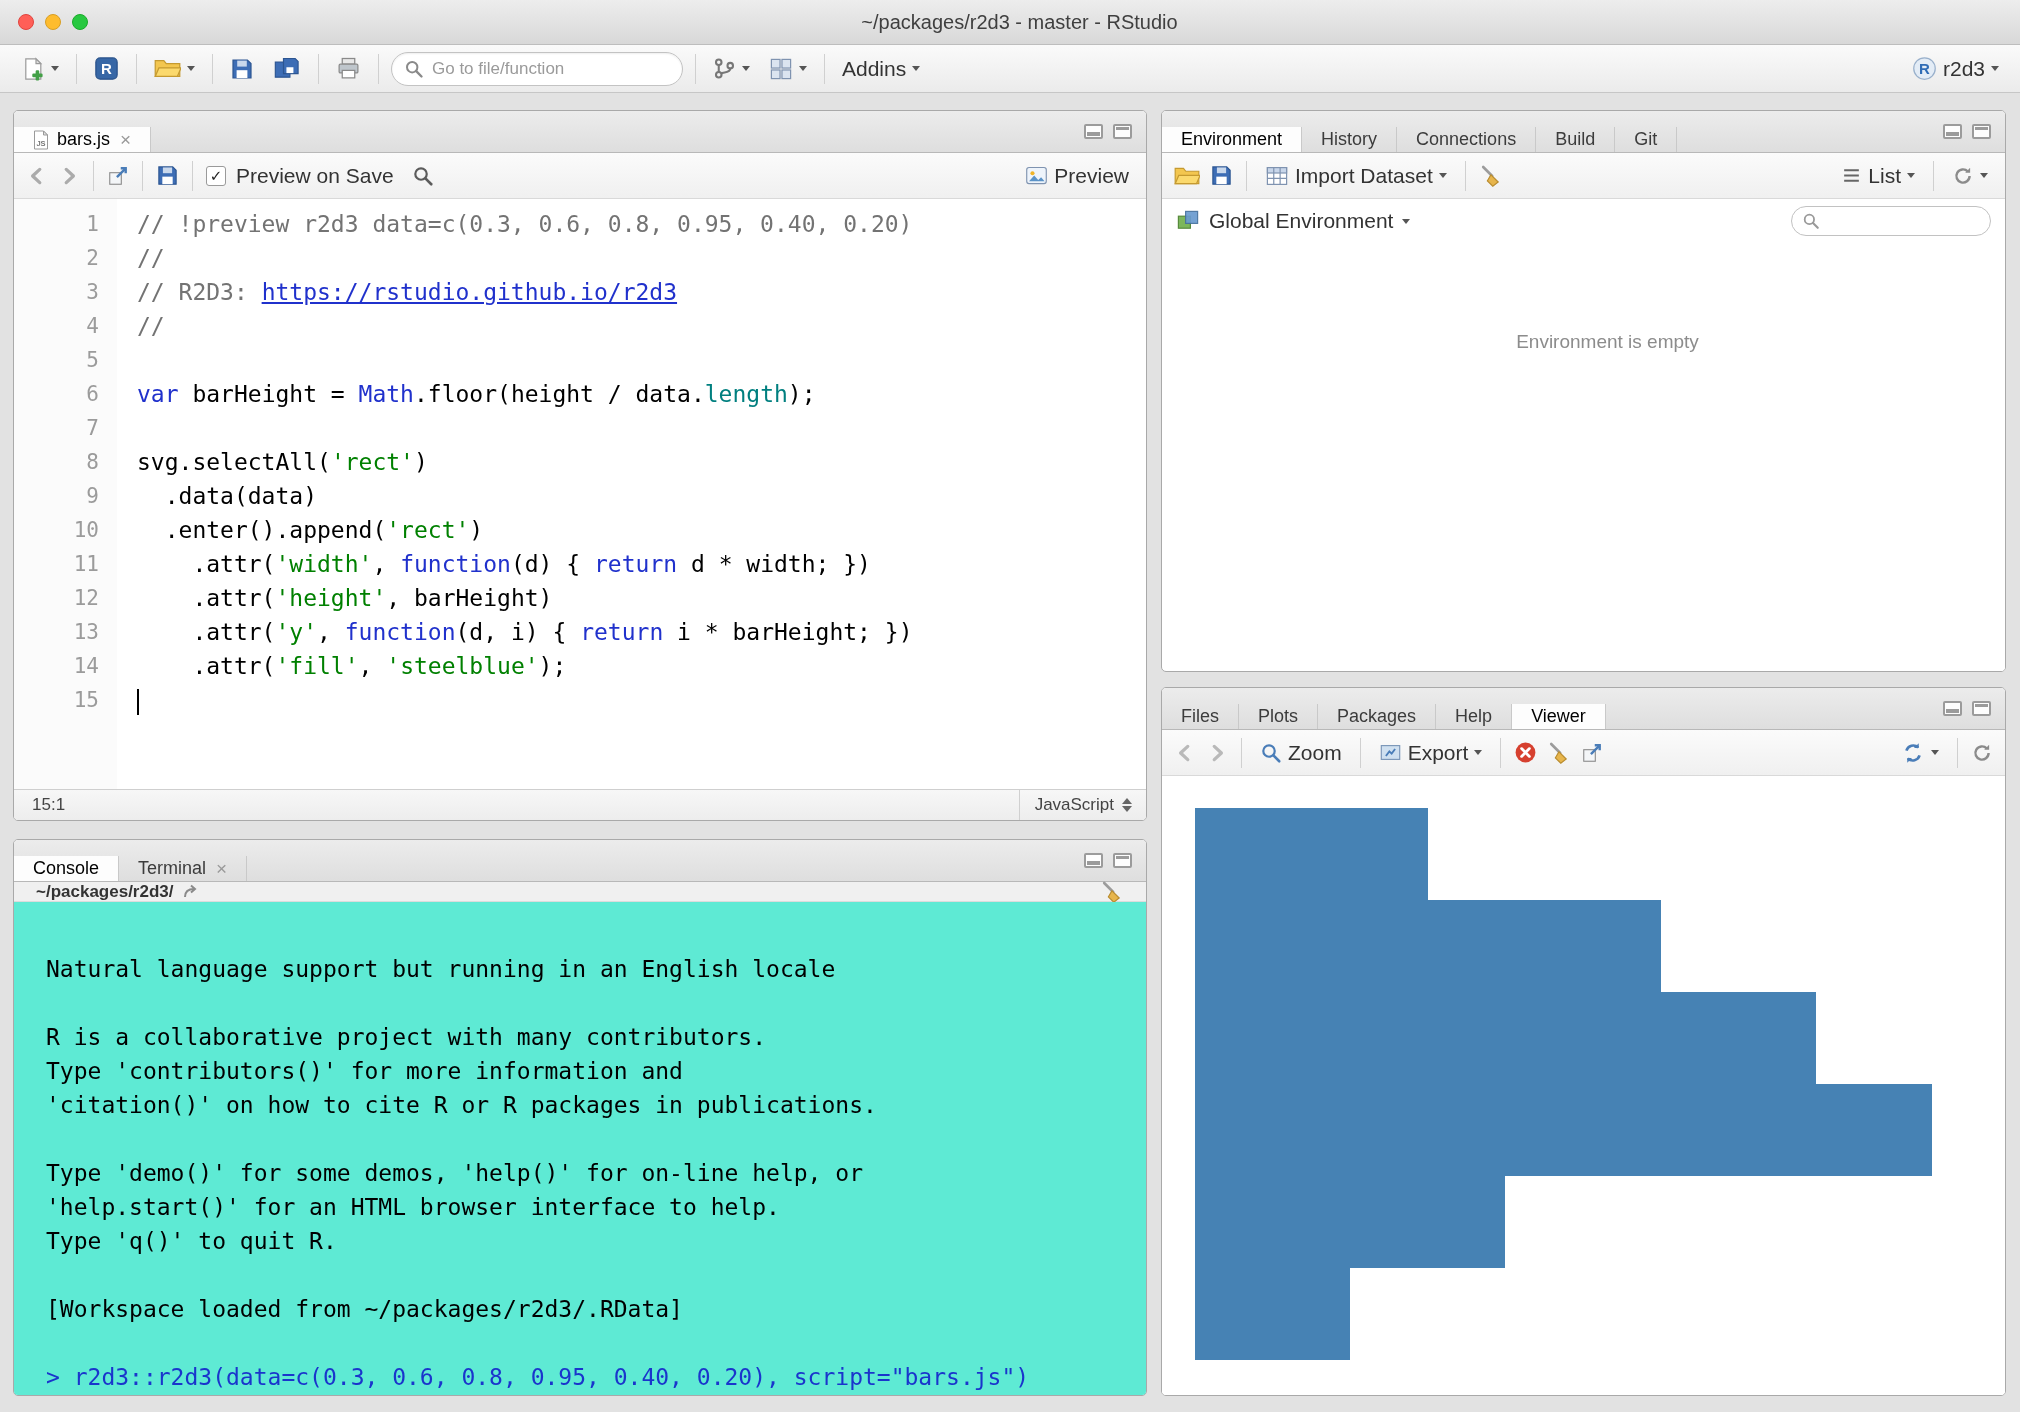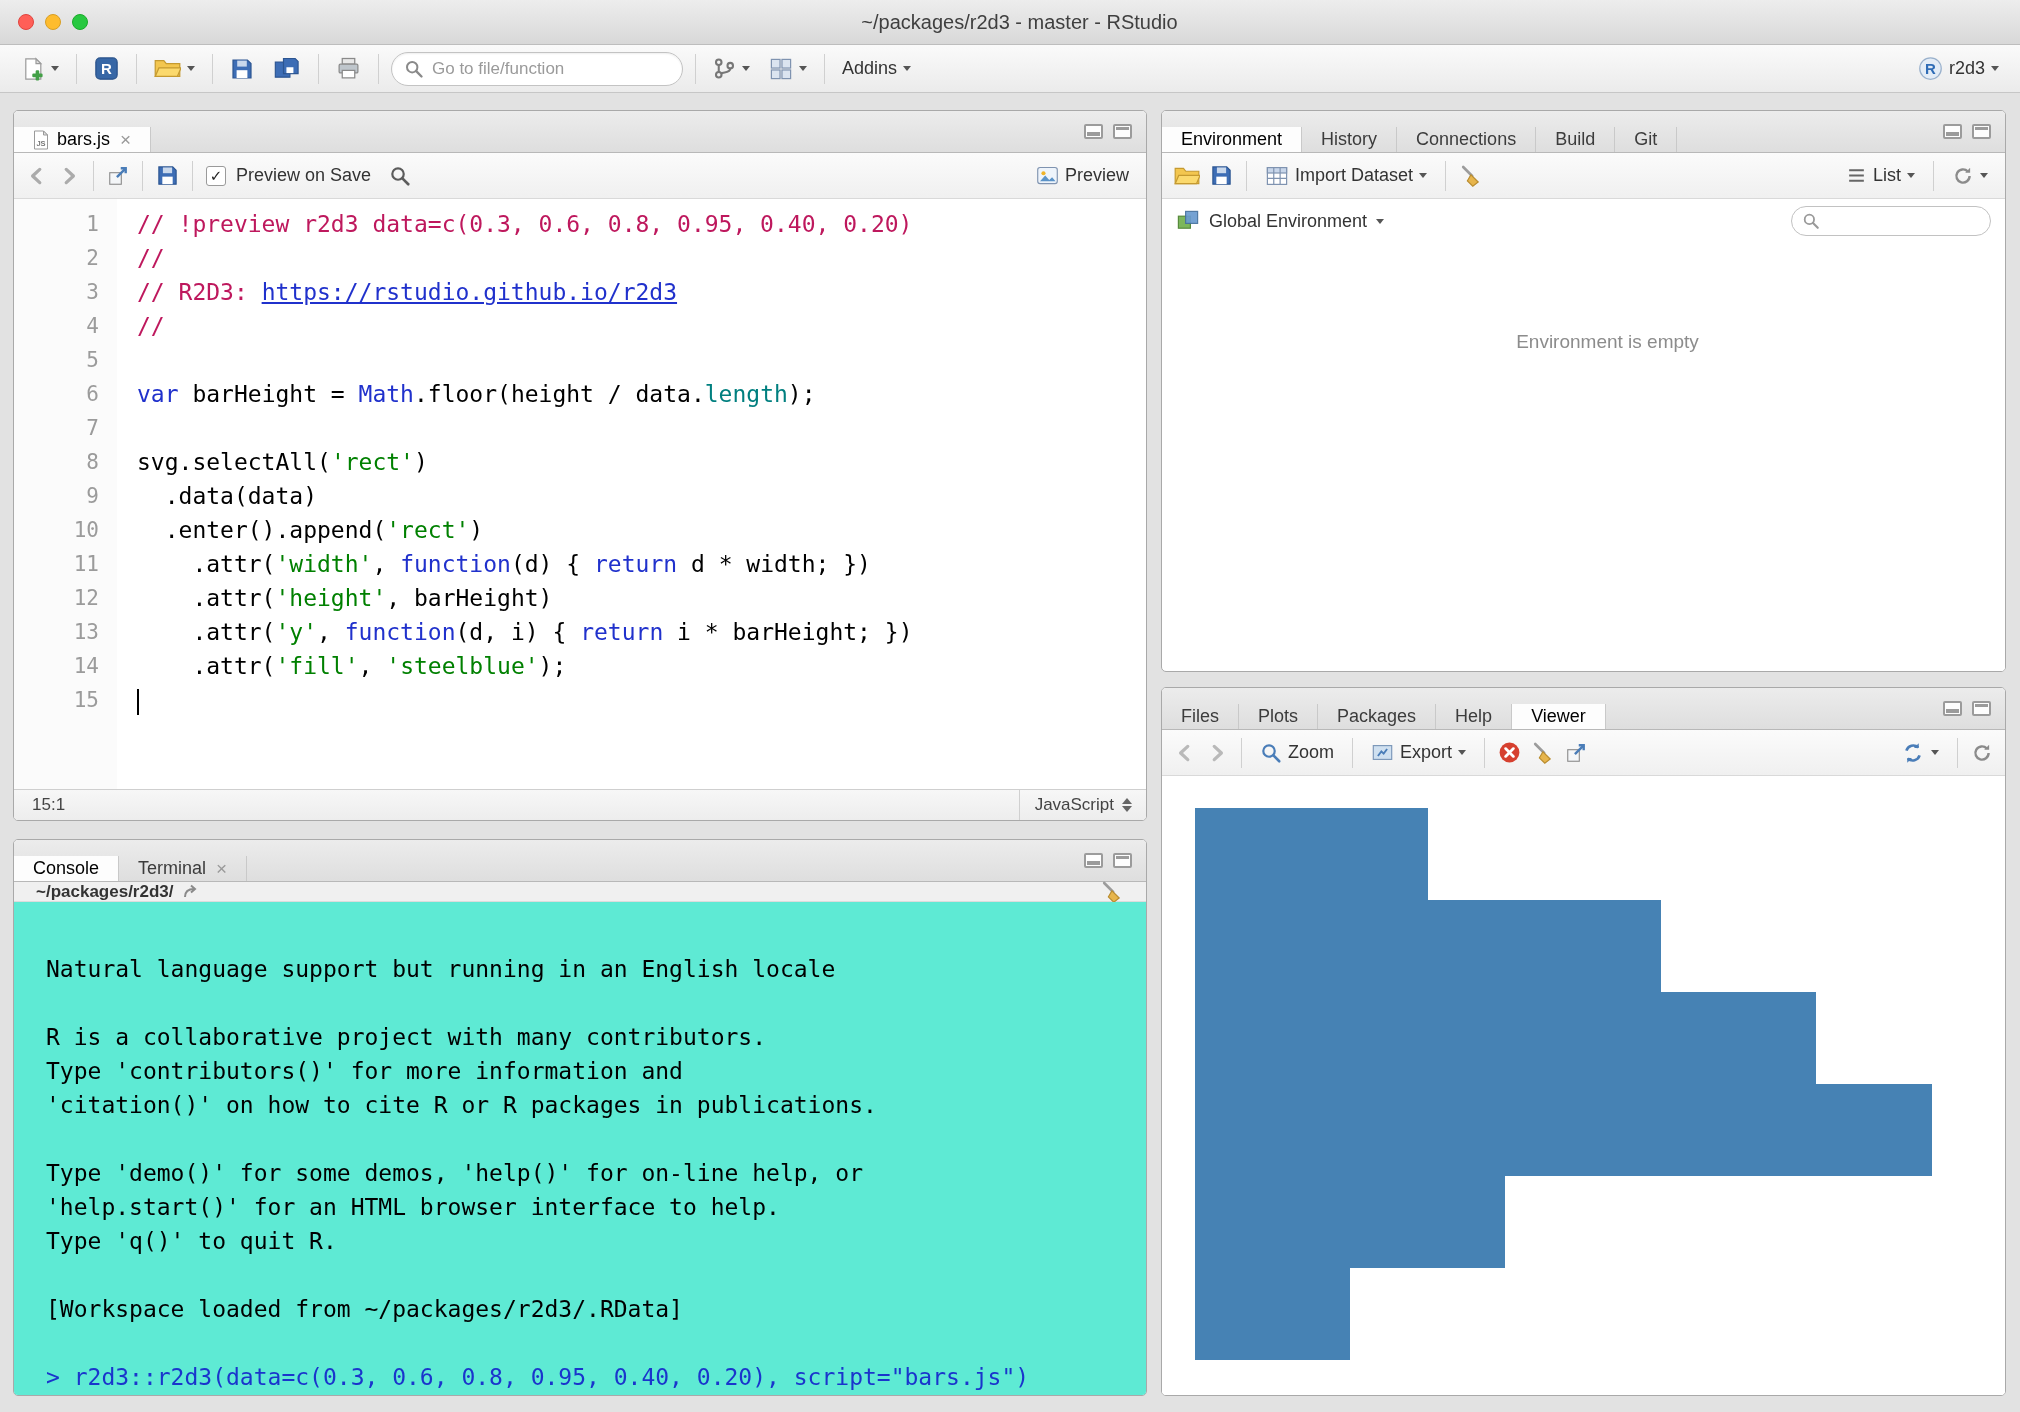--- a/index.html
+++ b/index.html
@@ -14,21 +14,21 @@
   .light.yellow{background:#febc2e;border:1px solid #d89e24;}
   .light.green{background:#28c840;border:1px solid #1aab29;}
   .title{font-size:20px;color:#3f3f3f;}
 
   
   .toolbar{position:absolute;top:45px;left:0;right:0;height:48px;background:linear-gradient(#fafafa,#ebebeb);border-bottom:1px solid #c6c6c6;display:flex;align-items:center;padding:0 16px;gap:9px;}
   .tbtn{display:flex;align-items:center;gap:6px;padding:3px 5px;border-radius:4px;cursor:default;}
   .vsep{width:1px;height:30px;background:#d0d0d0;margin:0 3px;flex-shrink:0;}
   .spacer{flex:1;}
   .caret{width:0;height:0;border-left:4.5px solid transparent;border-right:4.5px solid transparent;border-top:5.5px solid #555;display:inline-block;}
-  .tlabel{font-size:18px;color:#333;}
+  .tlabel{font-size:21px;color:#333;}
   .goto-box{display:flex;align-items:center;gap:8px;width:292px;height:34px;border:1px solid #c3c3c3;border-radius:17px;background:#fff;padding:0 12px;box-shadow:inset 0 1px 2px rgba(0,0,0,.07);}
   .goto-box input{border:none;outline:none;flex:1;font-size:17px;color:#333;background:transparent;font-family:"Liberation Sans",sans-serif;}
   .goto-box input::placeholder{color:#9a9a9a;}
 
   
   .workspace{position:absolute;top:93px;left:0;right:0;bottom:0;}
   .pane{position:absolute;background:#fff;border:1px solid #a9a9a9;border-radius:5px;overflow:hidden;display:flex;flex-direction:column;}
   #source-pane{left:13px;top:17px;width:1134px;height:711px;}
   #console-pane{left:13px;top:746px;width:1134px;height:557px;}
   #env-pane{left:1161px;top:17px;width:845px;height:562px;}
@@ -45,21 +45,21 @@
 
   .pane-toolbar{height:46px;background:linear-gradient(#fbfbfb,#f0f0f0);border-bottom:1px solid #d9d9d9;display:flex;align-items:center;padding:0 12px;gap:10px;flex-shrink:0;}
   .checkbox{width:20px;height:20px;border:1px solid #9a9a9a;border-radius:3px;background:#fff;display:flex;align-items:center;justify-content:center;font-size:15px;color:#222;font-weight:bold;flex-shrink:0;}
 
   
   .editor-body{flex:1;display:flex;overflow:hidden;background:#fff;}
   .gutter{width:103px;padding-top:8px;text-align:right;flex-shrink:0;background:#fbfbfb;}
   .lineno{height:34px;line-height:34px;padding-right:18px;font-family:"DejaVu Sans Mono",monospace;font-size:21px;color:#9b9b9b;}
   .code-col{flex:1;padding-top:8px;padding-left:20px;font-family:"DejaVu Sans Mono",monospace;font-size:23px;line-height:34px;color:#000;white-space:pre;overflow:hidden;}
   .code-line{height:34px;}
-  .tok-comment{color:#be185d;}
+  .tok-comment{color:#737373;}
   .tok-string{color:#008000;}
   .tok-keyword{color:#2031cc;}
   .tok-link{color:#2031cc;text-decoration:underline;}
   .tok-constant{color:#007f7f;}
   .tok-plain{color:#000;}
   .caret-bar{display:inline-block;width:2px;height:26px;background:#000;vertical-align:middle;}
   .statusbar{height:31px;border-top:1px solid #cfcfcf;background:linear-gradient(#f7f7f7,#ededed);display:flex;align-items:center;font-size:17px;color:#444;flex-shrink:0;padding-right:14px;}
   .statusbar .pos{margin-left:18px;}
   .lang-sel{display:flex;align-items:center;margin-left:12px;}
   .updown{display:inline-flex;flex-direction:column;gap:2px;margin-left:8px;}

